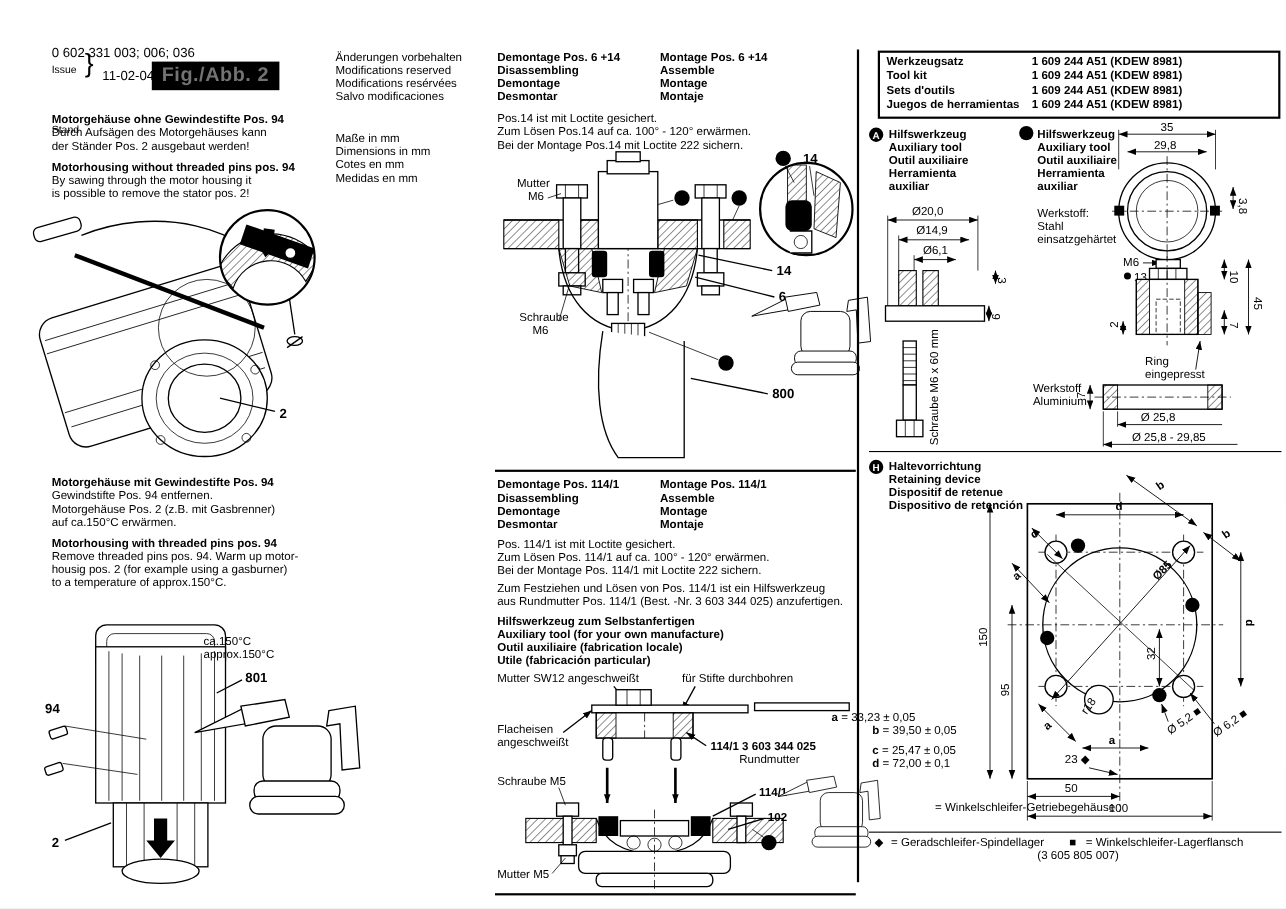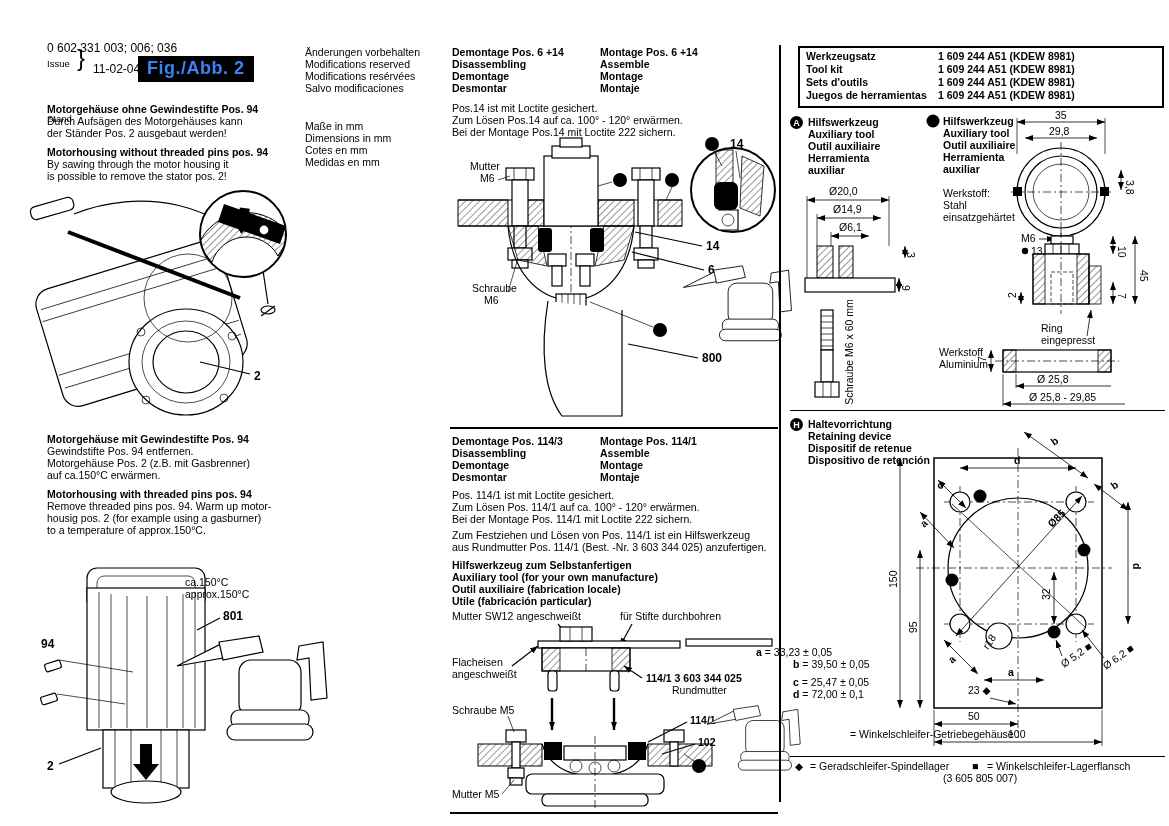--- a/index.html
+++ b/index.html
@@ -3,21 +3,21 @@
 <meta charset="utf-8">
 <style>
   html,body{margin:0;padding:0;background:#e8e8e8;}
   .page{position:relative;width:1169px;height:826px;background:#fff;color:#000;
         font-family:"Liberation Sans",sans-serif;font-size:10.5px;overflow:hidden;}
   .t{position:absolute;white-space:nowrap;line-height:12px;}
   .b{font-weight:bold;}
   .big{font-size:12px;}
   .sm{font-size:9.5px;}
   .brace{font-size:24px;font-weight:400;}
-  .figbox{position:absolute;background:#000;color:#3b82f6;font-weight:bold;font-size:18px;
+  .figbox{position:absolute;background:#000;color:#737373;font-weight:bold;font-size:18px;
           padding:2px 9px 3px 9px;letter-spacing:0.5px;}
   .badge{position:absolute;width:13px;height:13px;border-radius:50%;background:#000;color:#fff;
          font-weight:bold;font-size:9px;display:flex;align-items:center;justify-content:center;}
   .sep{position:absolute;background:#000;}
   .tkbox{position:absolute;border:2px solid #000;}
   svg{position:absolute;overflow:visible;}
   svg text{font-family:"Liberation Sans",sans-serif;font-size:10.5px;fill:#000;}
   svg text.bt{font-weight:bold;}
   svg text.bg{font-weight:bold;font-size:12px;}
   svg .ln{stroke:#000;stroke-width:1.2;fill:none;}
@@ -271,21 +271,21 @@
     <g transform="translate(232,112) scale(0.72)">
       <polygon points="2,52 46,30 48,44" class="wf"></polygon>
       <polygon points="44,28 84,22 88,38 48,46" class="wf"></polygon>
       <rect x="64" y="46" width="62" height="56" rx="12" class="wf"></rect>
       <rect x="56" y="96" width="78" height="18" rx="8" class="wf"></rect>
       <rect x="52" y="110" width="86" height="16" rx="8" class="wf"></rect>
       <path d="M124,32 L148,28 L152,84 L136,86 L134,44 L122,46 Z" class="wf"></path>
     </g>
   </svg>
 
-  <div class="t b" style="left:452px;top:435px;">Demontage Pos. 114/3</div>
+  <div class="t b" style="left:452px;top:435px;">Demontage Pos. 114/1</div>
   <div class="t b" style="left:452px;top:447px;">Disassembling</div>
   <div class="t b" style="left:452px;top:459px;">Demontage</div>
   <div class="t b" style="left:452px;top:471px;">Desmontar</div>
   <div class="t b" style="left:600px;top:435px;">Montage Pos. 114/1</div>
   <div class="t b" style="left:600px;top:447px;">Assemble</div>
   <div class="t b" style="left:600px;top:459px;">Montage</div>
   <div class="t b" style="left:600px;top:471px;">Montaje</div>
   <div class="t" style="left:452px;top:489px;">Pos. 114/1 ist mit Loctite gesichert.</div>
   <div class="t" style="left:452px;top:501px;">Zum Lösen Pos. 114/1 auf ca. 100° - 120°  erwärmen.</div>
   <div class="t" style="left:452px;top:513px;">Bei der Montage Pos. 114/1 mit Loctite 222 sichern.</div>

